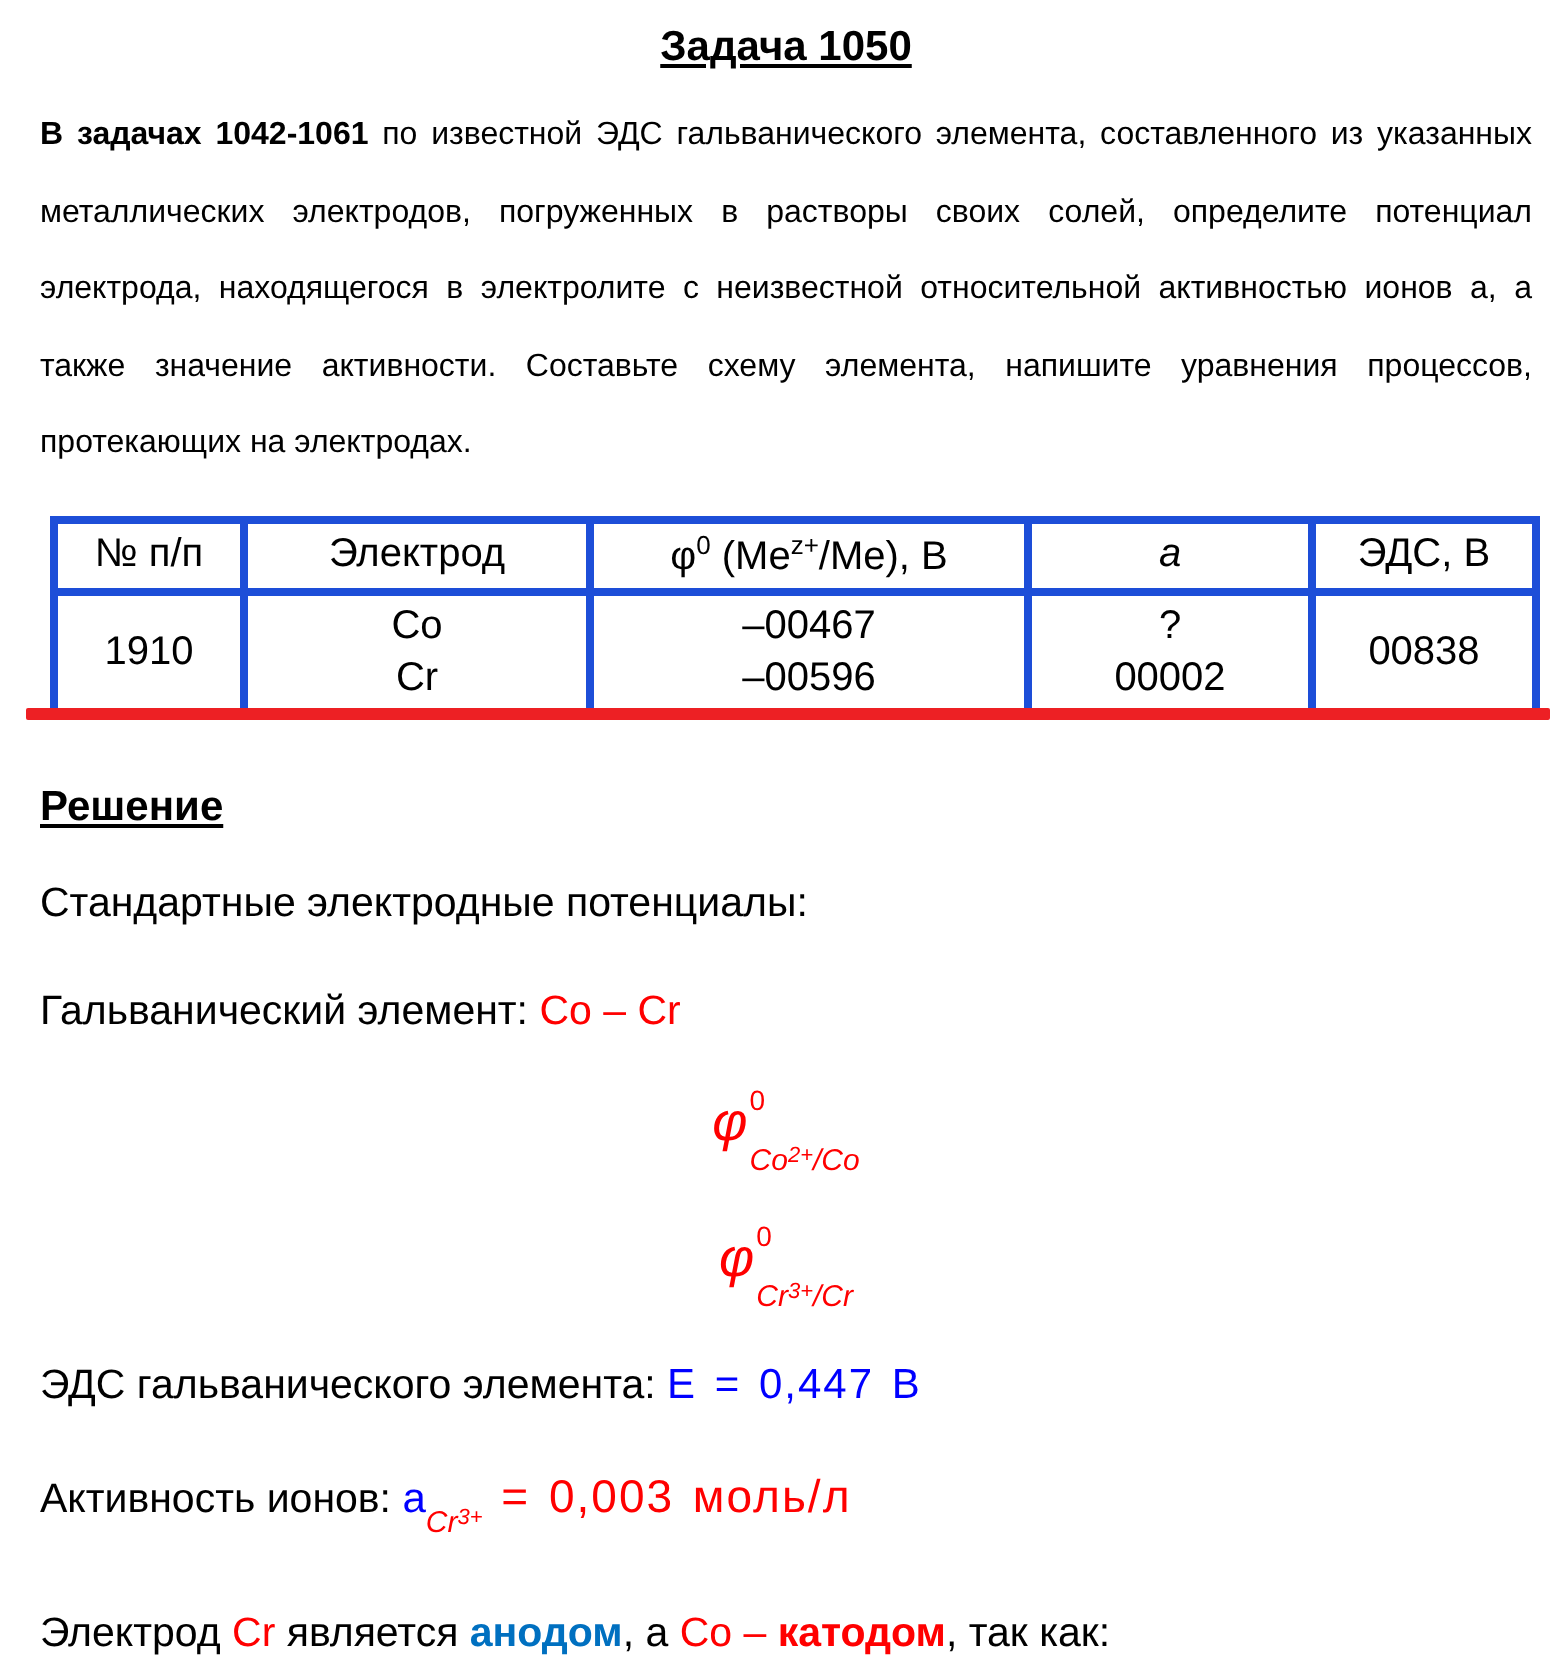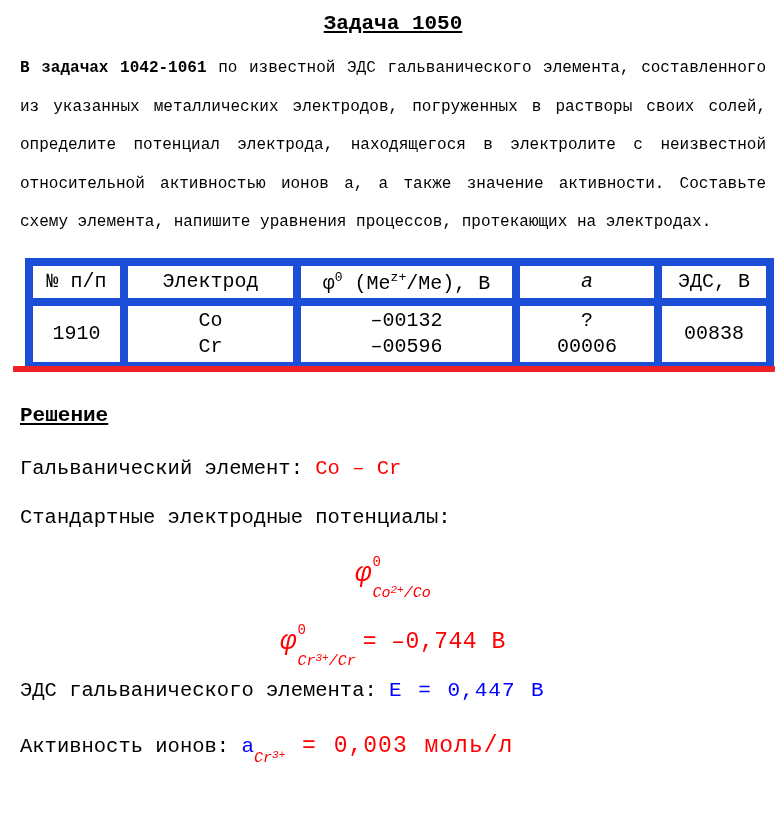--- a/index.html
+++ b/index.html
@@ -1,21 +1,21 @@
 <!DOCTYPE html>
 <html><head>
 <meta charset="utf-8">
 <style>
   html,body { margin:0; padding:0; background:#fff; }
   .page {
     position:relative;
     width:784px; height:832px;
     background:#ffffff;
     overflow:hidden;
-    font-family:Liberation Mono, monospace;
+    font-family:Liberation Sans, sans-serif;
     color:#000;
     box-sizing:border-box;
     padding:6px 18px 0 20px;
   }
   .title {
     margin:4px 0 0 0;
     text-align:center;
     font-size:21px;
     font-weight:bold;
     text-decoration:underline;
@@ -30,21 +30,21 @@
   .intro .b { font-weight:bold; }
 
   table.data-table {
     margin:16px 0 0 5px;
     border-collapse:collapse;
     table-layout:fixed;
     width:741px;
     font-size:20px;
   }
   table.data-table th, table.data-table td {
-    border:8px solid #1d4ed8;
+    border:4px solid #1d4ed8;
     text-align:center;
     vertical-align:middle;
     padding:0;
     font-weight:normal;
   }
   table.data-table { border:3px solid #000; }
   tr.hdr th { height:32px; }
   tr.body td { height:54px; line-height:26px; padding:1px 0; }
   .ital { font-style:italic; }
   .hdr sup { font-size:13px; }
@@ -63,21 +63,21 @@
     font-weight:bold;
     text-decoration:underline;
     line-height:27px;
   }
   .sol-line {
     margin:26px 0 0 0;
     font-size:20.5px;
     line-height:28px;
   }
   .mt21 { margin-top:21px; }
-  .mt25 { margin-top:11px; }
+  .mt25 { margin-top:25px; }
   .mt27 { margin-top:27px; }
 
   .c-red { color:#ff0000; }
   .c-blue { color:#0000ff; }
   .c-anode { color:#0070c0; font-weight:bold; }
   .c-cathode { color:#ff0000; font-weight:bold; }
 
   .formula {
     height:48px;
     display:flex;
@@ -130,50 +130,50 @@
         <tr class="hdr">
       <th>№ п/п</th>
       <th>Электрод</th>
       <th><span>φ</span><sup>0</sup><span> (Me</span><sup>z+</sup><span>/Me), В</span></th>
       <th class="ital">a</th>
       <th>ЭДС, В</th>
     </tr>
     <tr class="body">
       <td>1910</td>
       <td><span>Co</span><br><span>Cr</span></td>
-      <td><span>–00132</span><br><span>–00596</span></td>
-      <td><span>?</span><br><span>00006</span></td>
+      <td><span>–00467</span><br><span>–00596</span></td>
+      <td><span>?</span><br><span>00002</span></td>
       <td>00838</td>
     </tr>
   </tbody>
     </table>
 
   <div class="red-rule" style="background:#ed2024;"></div>
 
   <h2 class="solution-heading">Решение</h2>
 
+  <p class="sol-line mt21">Стандартные электродные потенциалы:</p>
+
   <p class="sol-line"><span>Гальванический элемент: </span><span class="c-red">Co – Cr</span></p>
-
-  <p class="sol-line mt21">Стандартные электродные потенциалы:</p>
 
   <div class="formula">
     <span class="f-phi">φ</span>
       <span class="f-stack">
         <span class="f-sup">0</span>
         <span class="f-sub"><span>Co</span><span class="f-sub-sup">2+</span><span>/</span><span>Co</span></span>
       </span>
   </div>
 
   <div class="formula second">
     <span class="f-phi">φ</span>
       <span class="f-stack">
         <span class="f-sup">0</span>
         <span class="f-sub"><span>Cr</span><span class="f-sub-sup">3+</span><span>/</span><span>Cr</span></span>
       </span>
-      <span class="f-rhs">= –0,744 В</span>
   </div>
 
   <p class="sol-line mt25"><span>ЭДС гальванического элемента: </span><span class="c-blue eq-blue">E = 0,447 В</span></p>
 
   <p class="sol-line mt27"><span>Активность ионов: </span><span class="c-blue act-a">a</span><span class="c-red act-sub"><span>Cr</span><span class="act-sub-sup">3+</span></span><span class="c-red eq-red"> = 0,003 моль/л</span></p>
 
+  <p class="sol-line mt27"><span>Электрод </span><span class="c-red">Cr</span><span> является </span><span class="c-anode">анодом</span><span>, а </span><span class="c-red">Co – </span><span class="c-cathode"> катодом</span><span>, так как:</span></p>
 
 </div>
 
 </body></html>

